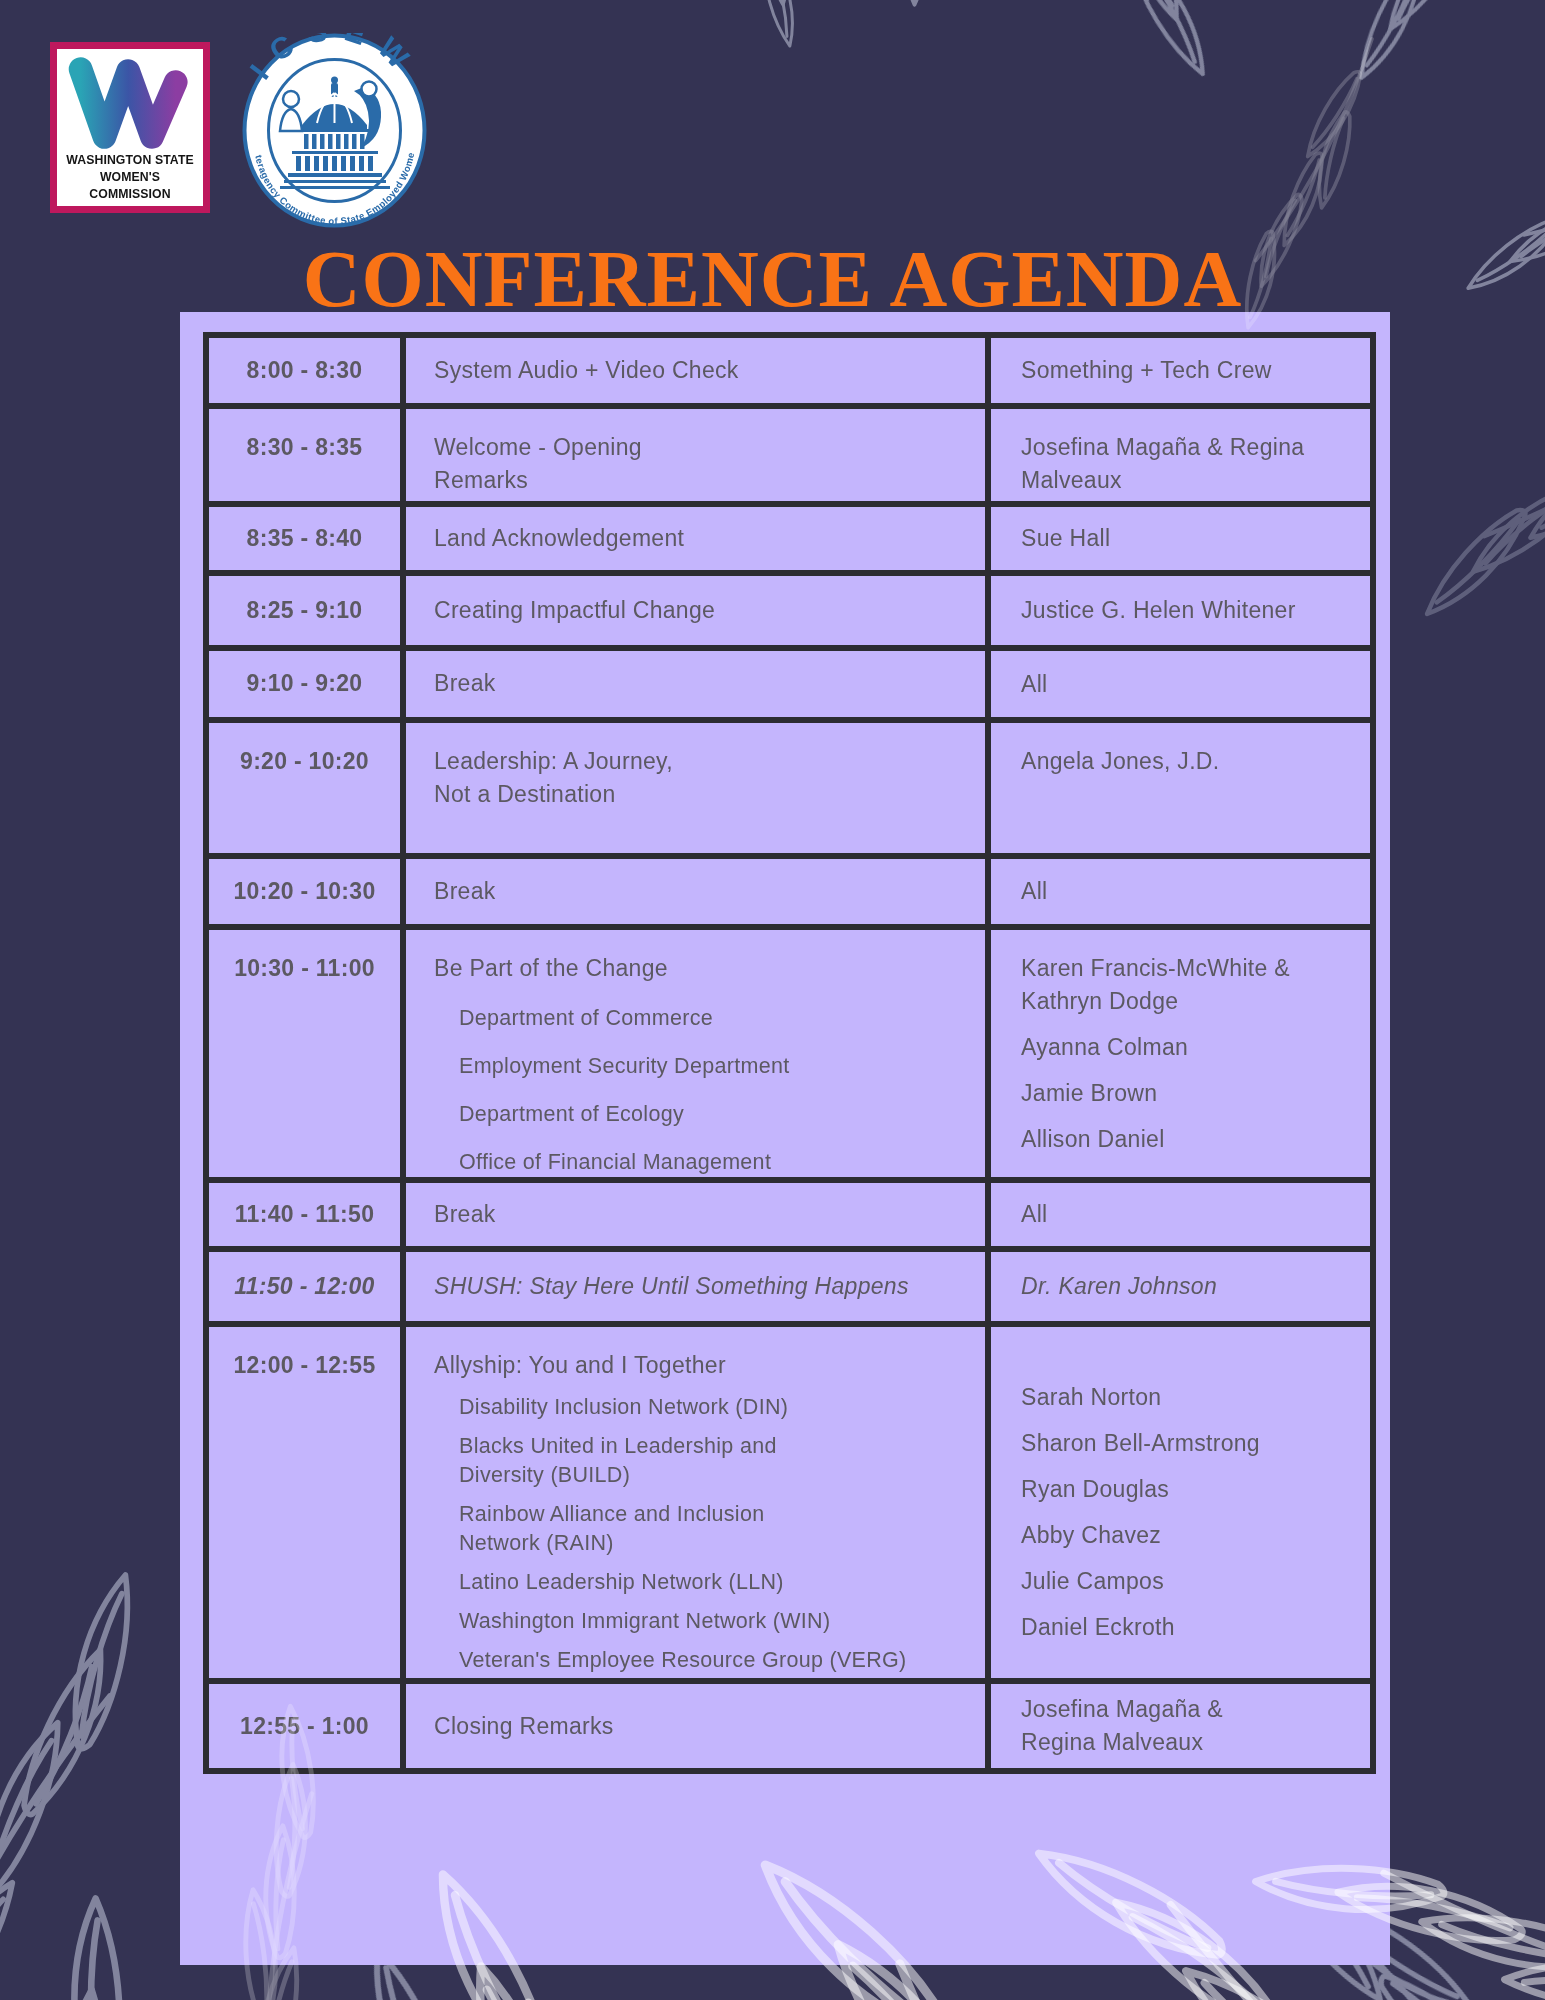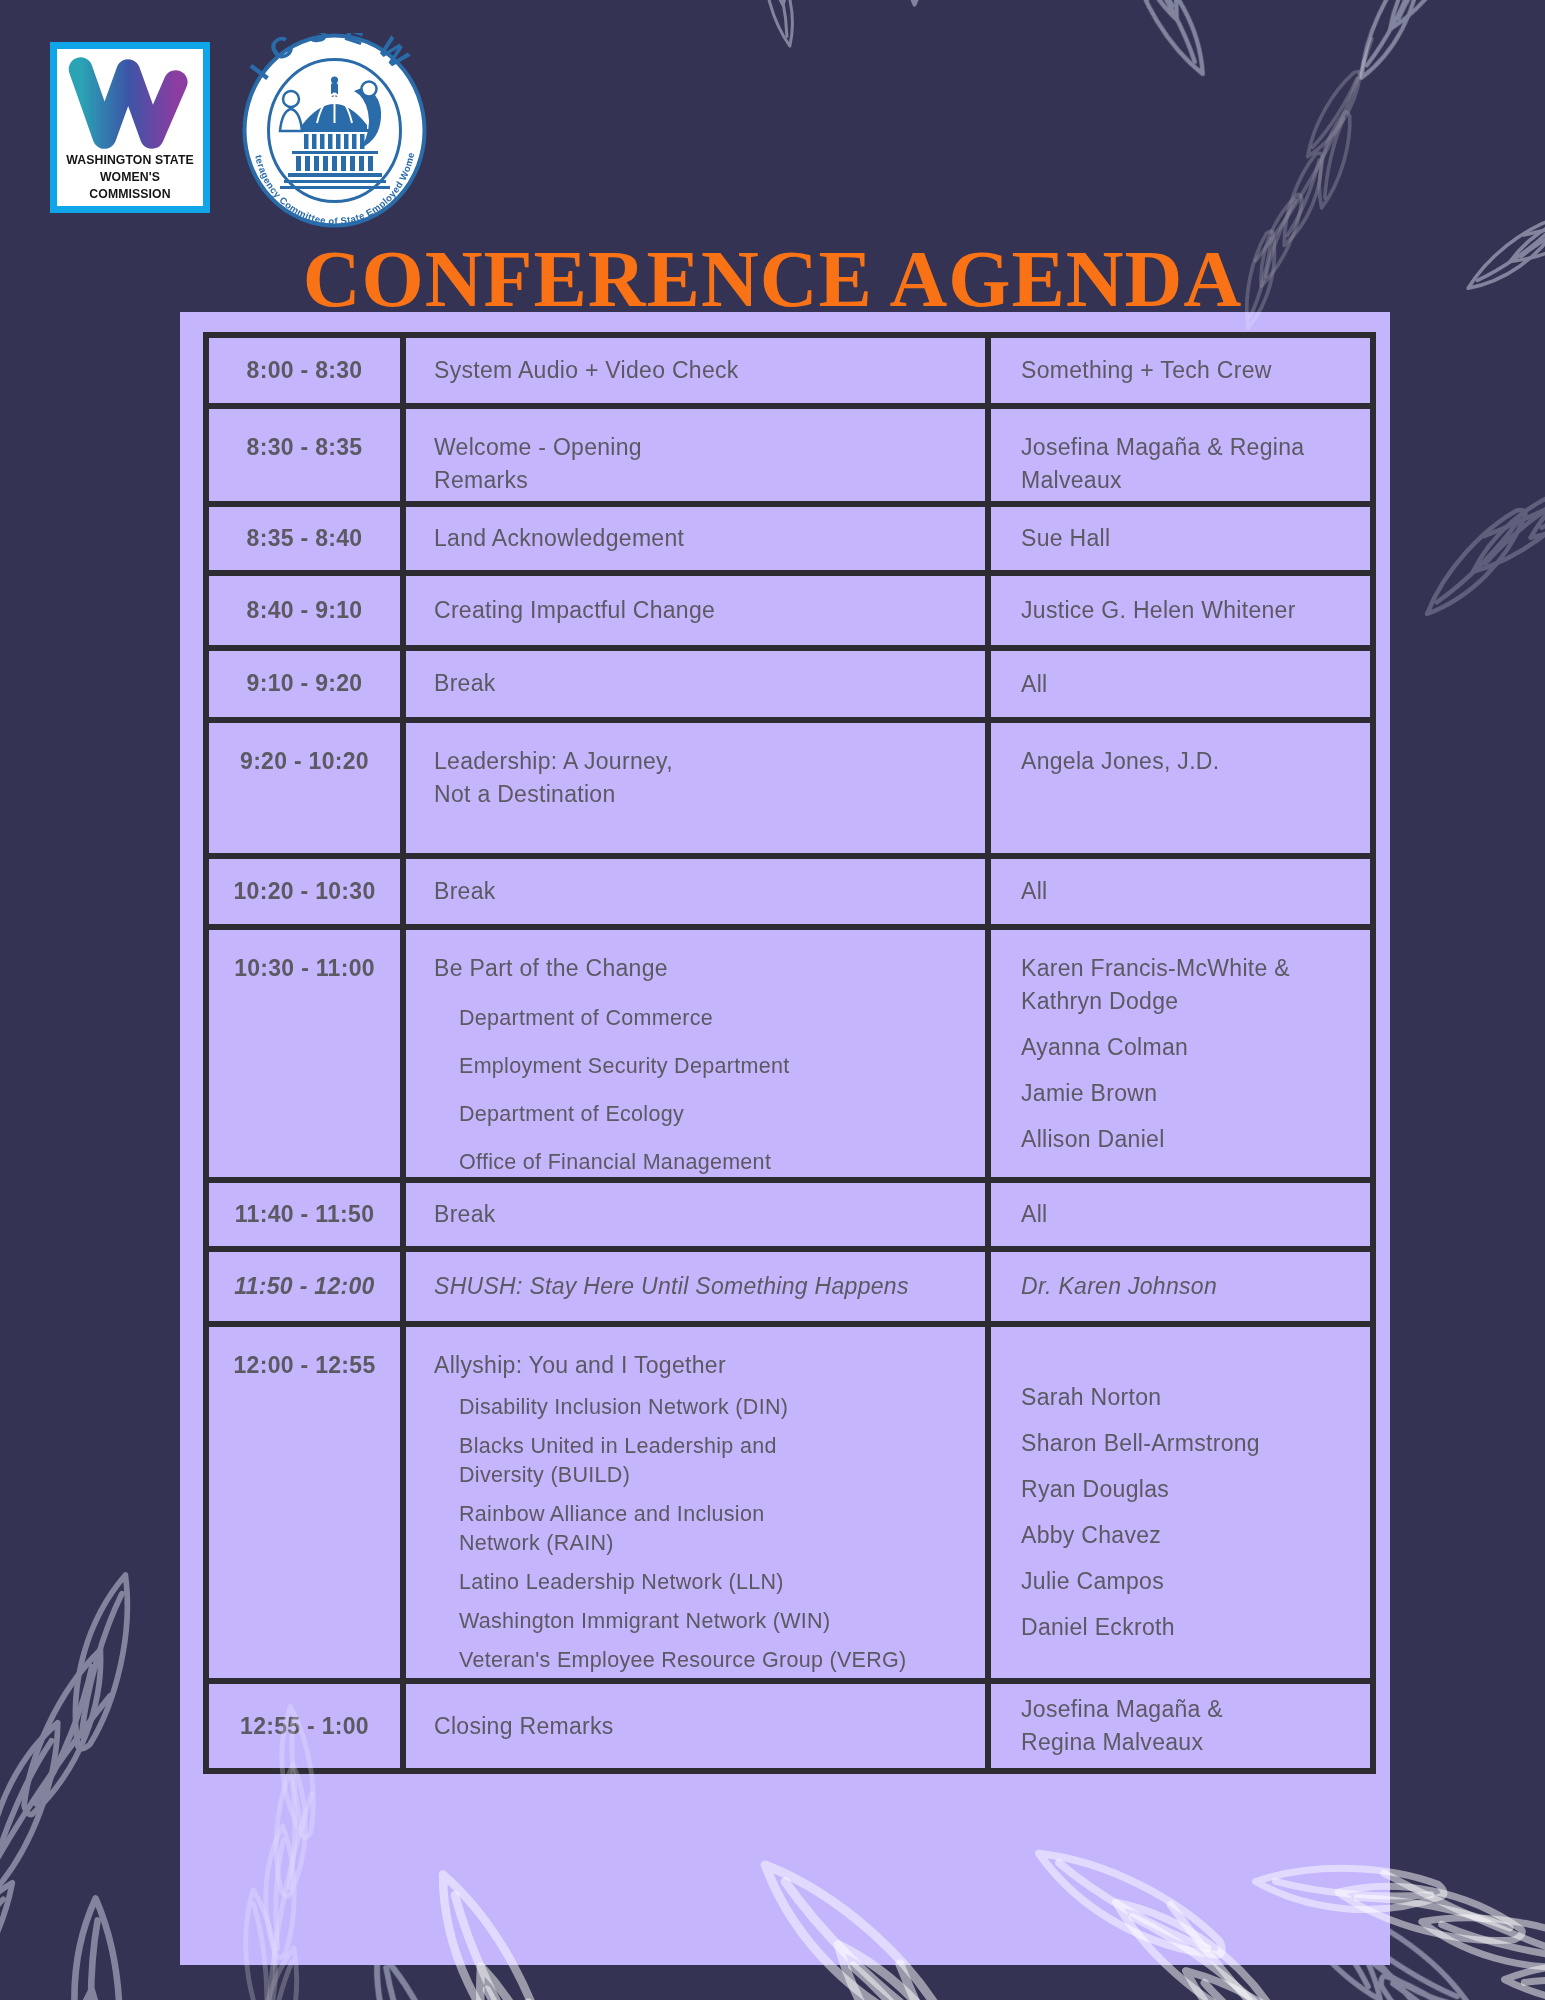--- a/index.html
+++ b/index.html
@@ -5,21 +5,21 @@
   html,body{margin:0;padding:0;background:#343353;}
   .page{position:relative;width:1545px;height:2000px;overflow:hidden;background:#343353;
         font-family:"Liberation Sans",sans-serif;}
   svg.decor{position:absolute;left:0;top:0;pointer-events:none;}
   .bg-leaves{stroke:#9094ac;fill:none;stroke-width:3;stroke-linecap:round;stroke-linejoin:round;opacity:.85;}
   .ov-leaves{stroke:rgba(255,255,255,.5);fill:none;stroke-width:3.5;stroke-linecap:round;stroke-linejoin:round;}
   .overlay{z-index:5;}
 
   
   .logo-wswc{position:absolute;left:50px;top:42px;width:160px;height:171px;box-sizing:border-box;
-             background:#fff;border:7px solid #0ea5e9;text-align:center;z-index:2;}
+             background:#fff;border:7px solid #be185d;text-align:center;z-index:2;}
   .logo-wswc svg{display:block;margin:8px auto 0;}
   .wswc-text{font-size:13.2px;line-height:1.3;font-weight:600;color:#161616;letter-spacing:.1px;
              transform:scaleX(.93);transform-origin:center;}
   .logo-icsew{position:absolute;left:242px;top:33px;z-index:2;}
 
   .title{position:absolute;left:0;right:0;top:218px;margin:16px;text-align:center;z-index:2;
          font-family:"Liberation Serif",serif;font-weight:700;font-size:80px;
          color:#f97316;letter-spacing:1px;}
 
   
@@ -181,21 +181,21 @@
             </td>
             <td class="c-session">
               <div class="session-title">Land Acknowledgement</div>
             </td>
             <td class="c-speaker">
               <div class="speaker">Sue Hall</div>
             </td>
           </tr>
           <tr style="height: 75px;">
             <td class="c-time">
-              <div class="time-label">8:40 - 9:10</div>
+              <div class="time-label">8:25 - 9:10</div>
             </td>
             <td class="c-session">
               <div class="session-title">Creating Impactful Change</div>
             </td>
             <td class="c-speaker">
               <div class="speaker">Justice G. Helen Whitener</div>
             </td>
           </tr>
           <tr style="height: 72px;">
             <td class="c-time">

